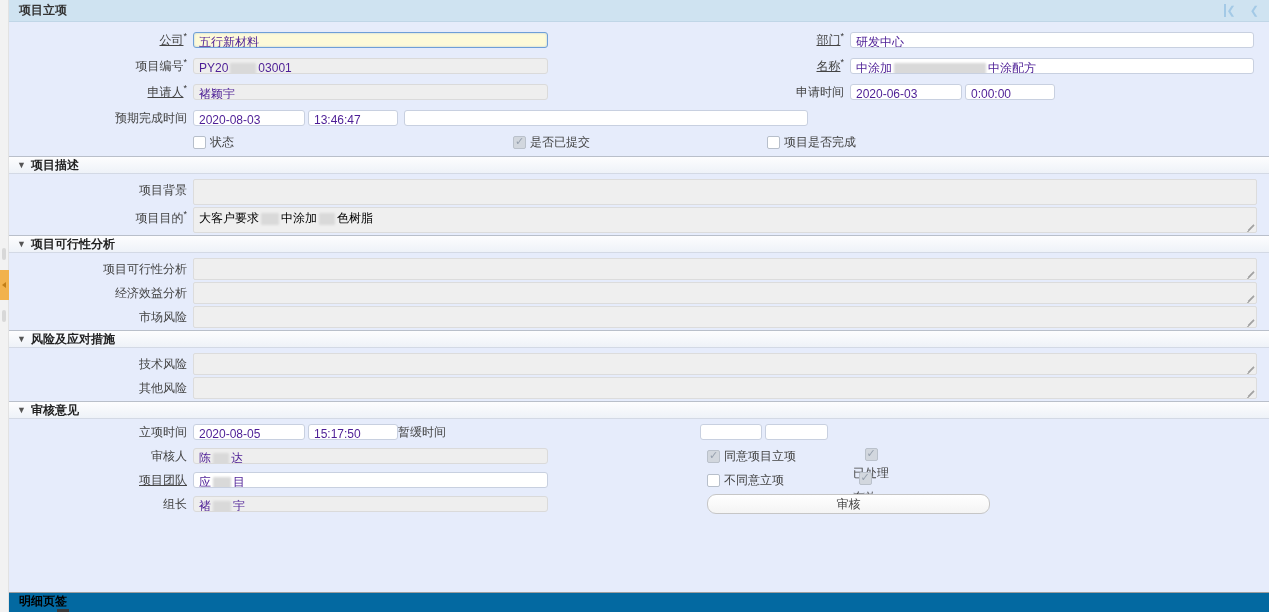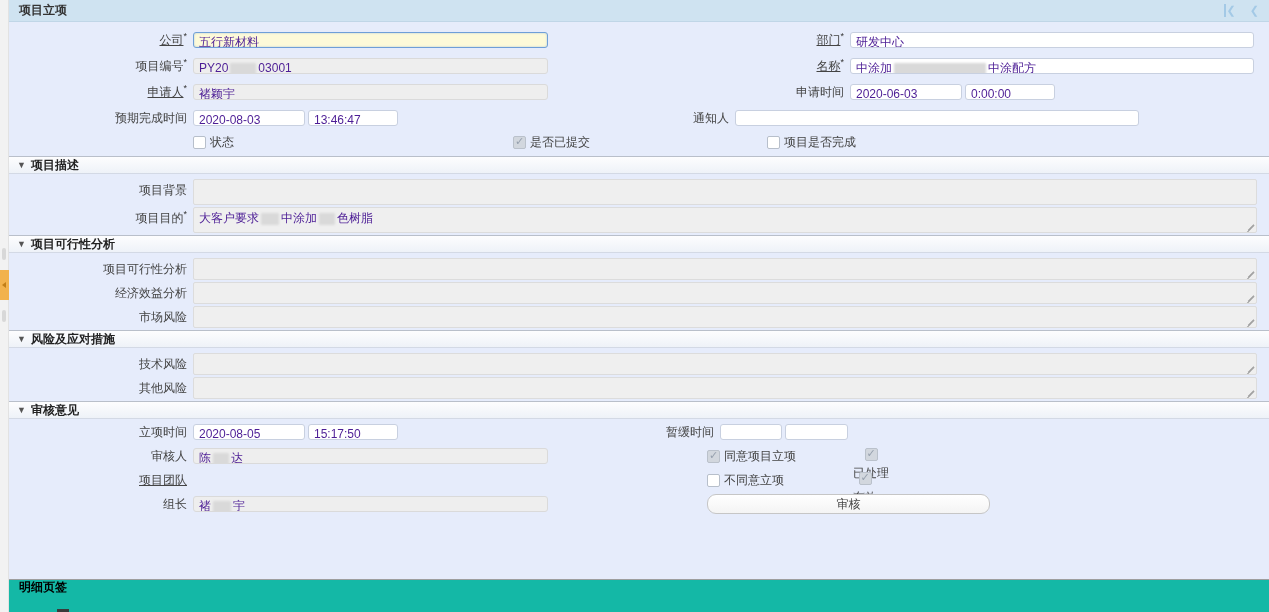--- a/index.html
+++ b/index.html
@@ -28,53 +28,53 @@
   .lab { flex:none; width:178px; text-align:right; padding-right:0; color:#444; white-space:nowrap; }
   .lab u { text-decoration:underline; }
   sup.req { font-size:9px; color:#333; vertical-align:top; line-height:1; }
   .gap { flex:none; width:6px; }
   .fld { position:relative; height:16px; line-height:18px; padding:0 5px; border:1px solid #c8d0e0; border-radius:3px; background:#fff; color:#4c1d95; white-space:nowrap; overflow:hidden; }
   .fld.dis { background:#eeeeee; border-color:#dadada; }
   .fld.focus { background:#fdfad9; border:1px solid #6f9fd8; box-shadow:0 0 2px rgba(111,159,216,.6) inset; }
   .w355 { width:355px; } .w404 { width:404px; }
   .wdate { width:112px; } .wtime { width:90px; margin-left:3px; }
   .rlab { flex:none; width:296px; text-align:right; white-space:nowrap; }
-  .rlab2 { flex:none; width:296px; text-align:right; white-space:nowrap;margin-left:20px; }
+  .rlab2 { flex:none; width:296px; white-space:nowrap; }
 
   .redact { display:inline-block; height:12px; background:#d9d9d9; border-radius:1px; vertical-align:middle; margin:0 2px; filter:blur(1.2px); }
 
   
   .cbrow { position:relative; height:18px; margin-bottom:4px;text-decoration:underline; }
   .cbitem { position:absolute; top:0; display:flex; align-items:center; gap:4px; }
   .cb { width:13px; height:13px; border:1px solid #b7bfcb; border-radius:2px; background:#fff; position:relative; flex:none; }
   .cb.checked { background:#d2d7de; border-color:#bac1cb; }
   .cb.checked::after { content:"✓"; position:absolute; left:1px; top:-2px; font-size:11px; color:#96a0ae; }
   .cbl { color:#444; }
 
   
   .sechead { height:18px; line-height:17px; background:linear-gradient(#fdfdfe,#eef2f8); border-top:1px solid #b9bfca; border-bottom:1px solid #d3d9e5; font-weight:bold; color:#222; padding-left:8px; }
   .tri { display:inline-block; font-size:9px; color:#555; margin-right:5px; transform:translateY(-1px); }
   .secbody { padding-top:5px; }
   .tarow { display:flex; align-items:flex-start; margin-bottom:2px; }
   .tarow .lab { padding-top:3px; }
-  .ta { position:relative; flex:none; width:1064px; background:#efefef; border:1px solid #dcdcdc; border-radius:2px; padding:2px 5px; color:#4c1d95; overflow:hidden; }
+  .ta { position:relative; flex:none; width:1064px; background:#efefef; border:1px solid #dcdcdc; border-radius:2px; padding:2px 5px; color:#000000; overflow:hidden; }
   .h26 { height:26px; } .h22 { height:22px; }
   .grip { position:absolute; right:1px; bottom:1px; width:11px; height:11px; }
   .grip::before { content:""; position:absolute; right:0px; bottom:3px; width:8px; border-top:1px solid #999; transform:rotate(-45deg); }
   .grip::after { content:""; position:absolute; right:-1px; bottom:1px; width:12px; border-top:1px solid #999; transform:rotate(-45deg); }
 
   
   .revrow { position:relative; display:flex; align-items:center; height:20px; margin-bottom:4px; }
   .abs698 { position:absolute; left:698px; top:2px; }
   .abs844 { position:absolute; left:844px; top:2px;flex-direction:column; }
   .smdate { width:62px; } .smtime { width:63px; margin-left:3px; }
   .btn { position:absolute; left:698px; top:0; width:283px; height:20px; line-height:18px; text-align:center; background:linear-gradient(#ffffff,#f4f4f4); border:1px solid #c6c6c6; border-radius:9px; color:#444; cursor:pointer; }
 
   
-  .footer { position:absolute; left:0; right:0; bottom:0; height:33px; background:#14b8a6; border-top:1px solid #9e9e9e; font-weight:bold; color:#000; line-height:16px; padding-left:10px;font-family:Liberation Mono, monospace; }
+  .footer { position:absolute; left:0; right:0; bottom:0; height:20px; background:#0369a1; border-top:1px solid #9e9e9e; font-weight:bold; color:#000; line-height:16px; padding-left:10px; }
   .footer-dash { position:absolute; left:48px; bottom:0; width:12px; height:3px; background:#3a3a3a; }
 </style>
 </head>
 <body>
 
 <div class="page">
 
   <div class="leftstrip">
     <div class="strip-tick tick-a"></div>
     <div class="strip-handle"></div>
@@ -119,21 +119,20 @@
         <span class="gap"></span>
         <span class="fld wdate">2020-06-03</span>
         <span class="fld wtime">0:00:00</span>
       </div>
 
       <div class="frow">
         <span class="lab">预期完成时间</span>
         <span class="gap"></span>
         <span class="fld wdate">2020-08-03</span>
         <span class="fld wtime">13:46:47</span>
-        <span class="rlab" style="width:331px">通知人</span>
         <span class="gap"></span>
         <span class="fld w404"></span>
       </div>
 
       <div class="cbrow">
         <span class="cbitem" style="left:184px">
           <span class="cb"></span>
           <span class="cbl">状态</span>
         </span>
         <span class="cbitem" style="left:504px">
@@ -229,20 +228,21 @@
         </span>
         <span class="cbitem abs844">
           <span class="cb checked"></span>
           <span class="cbl">已处理</span>
         </span>
       </div>
 
       <div class="revrow">
         <span class="lab"><u>项目团队</u></span>
         <span class="gap"></span>
+        <span class="fld w355"><span>应</span><span class="redact" style="width:18px"></span><span>目</span></span>
         <span class="cbitem abs698">
           <span class="cb"></span>
           <span class="cbl">不同意立项</span>
         </span>
         <span class="cbitem abs844">
           <span class="cb checked"></span>
           <span class="cbl">有效</span>
         </span>
       </div>
 

